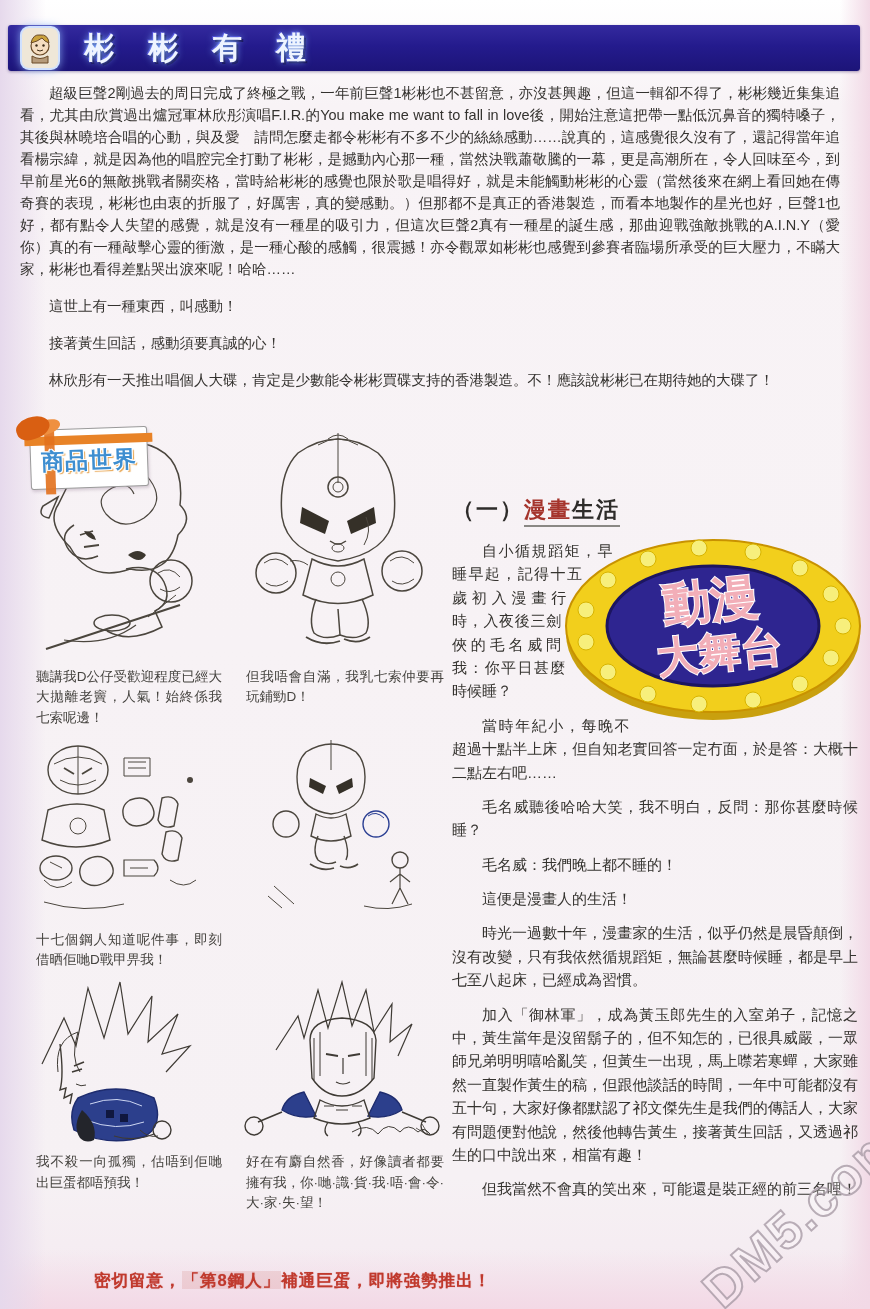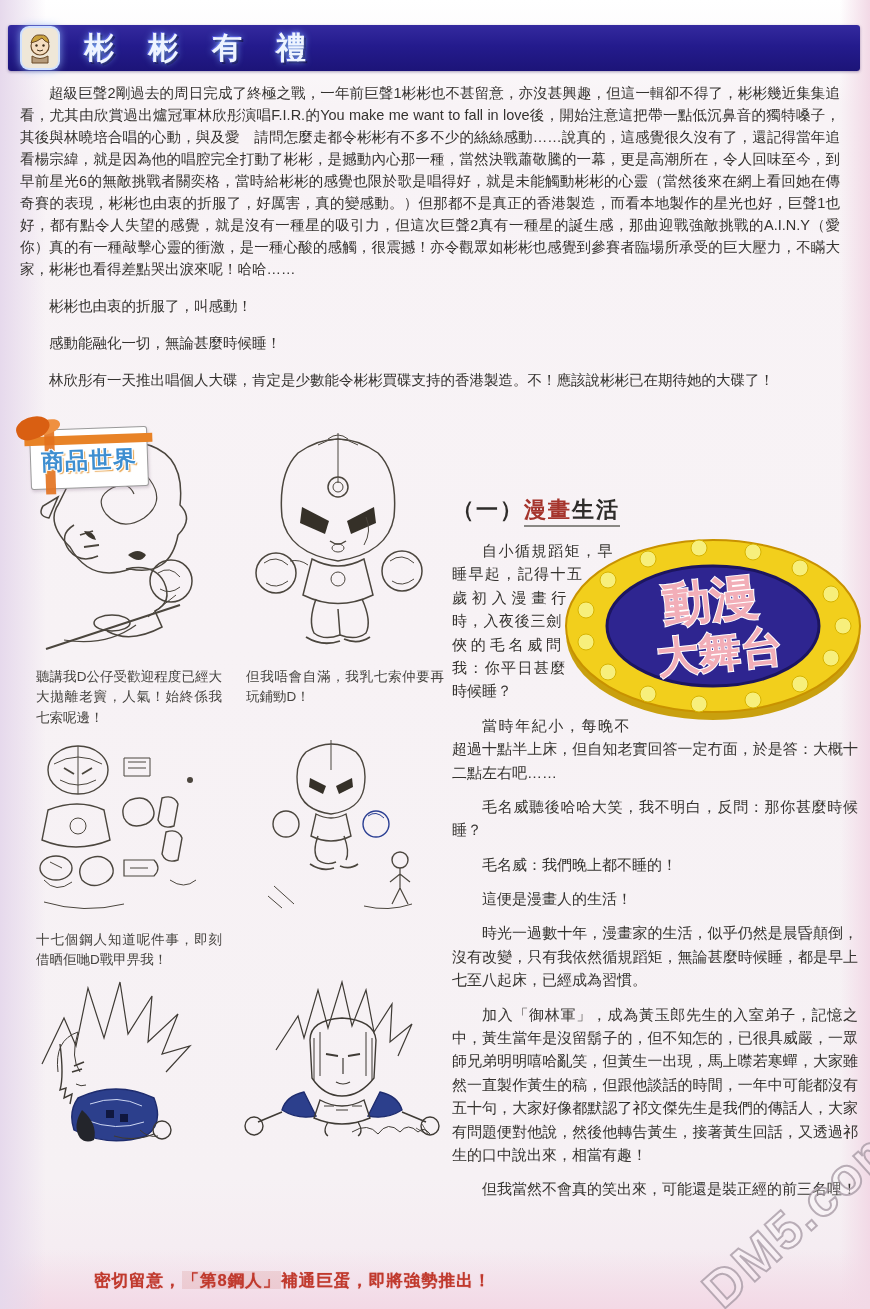--- a/index.html
+++ b/index.html
@@ -122,22 +122,22 @@
         <circle cx="18.5" cy="14.5" r="1.2" fill="#3a2a18"></circle>
         <path d="M12,19 Q15,21 18,19" fill="none" stroke="#3a2a18" stroke-width="1"></path>
         <path d="M7,25 Q15,30 23,25 L23,32 L7,32 Z" fill="#b59a7a" stroke="#6a4a28" stroke-width="1"></path>
       </svg>
     </div>
     <div class="header-title">彬彬有禮</div>
   </div>
 
   <div class="intro">
     <p>超級巨聲2剛過去的周日完成了終極之戰，一年前巨聲1彬彬也不甚留意，亦沒甚興趣，但這一輯卻不得了，彬彬幾近集集追看，尤其由欣賞過出爐冠軍林欣彤演唱F.I.R.的You make me want to fall in love後，開始注意這把帶一點低沉鼻音的獨特嗓子，其後與林曉培合唱的心動，與及愛　請問怎麼走都令彬彬有不多不少的絲絲感動……說真的，這感覺很久沒有了，還記得當年追看楊宗緯，就是因為他的唱腔完全打動了彬彬，是撼動內心那一種，當然決戰蕭敬騰的一幕，更是高潮所在，令人回味至今，到早前星光6的無敵挑戰者關奕格，當時給彬彬的感覺也限於歌是唱得好，就是未能觸動彬彬的心靈（當然後來在網上看回她在傳奇賽的表現，彬彬也由衷的折服了，好厲害，真的變感動。）但那都不是真正的香港製造，而看本地製作的星光也好，巨聲1也好，都有點令人失望的感覺，就是沒有一種星的吸引力，但這次巨聲2真有一種星的誕生感，那曲迎戰強敵挑戰的A.I.N.Y（愛你）真的有一種敲擊心靈的衝激，是一種心酸的感觸，很震撼！亦令觀眾如彬彬也感覺到參賽者臨場所承受的巨大壓力，不瞞大家，彬彬也看得差點哭出淚來呢！哈哈……</p>
-    <p>彬彬也由衷的折服了，叫感動！</p>
-    <p>感動能融化一切，無論甚麼時候睡！</p>
+    <p>這世上有一種東西，叫感動！</p>
+    <p>接著黃生回話，感動須要真誠的心！</p>
     <p>林欣彤有一天推出唱個人大碟，肯定是少數能令彬彬買碟支持的香港製造。不！應該說彬彬已在期待她的大碟了！</p>
   </div>
 
   <div class="goods-badge">
     <div class="goods-ribbon-h"></div>
     <div class="goods-ribbon-v"></div>
     <div class="goods-bow"></div>
     <div class="goods-label">商品世界</div>
   </div>
 
@@ -265,20 +265,24 @@
           <path d="M80,120 q22,12 44,0 l6,18 q-28,12 -56,0 z"></path>
           <path d="M84,126 h10 M96,130 h12 M112,126 h10" stroke-width="1"></path>
           <path d="M42,132 L18,142 M162,132 L186,142" stroke-width="1.6"></path>
           <circle cx="14" cy="146" r="9"></circle>
           <circle cx="190" cy="146" r="9"></circle>
           <path d="M88,142 q-6,10 0,14 M118,142 q6,10 0,14" stroke-width="1.2"></path>
           <path d="M112,152 q16,-10 26,2 q10,-14 22,-2 q8,-10 18,0 q6,-6 12,2" stroke-width="1"></path>
           <path d="M176,148 l10,6 M182,144 l6,10" stroke-width="0.8"></path>
         </svg>
       </div>
+    </div>
+    <div class="caption-row">
+      <div class="caption first">我不殺一向孤獨，估唔到佢哋出巨蛋都唔預我！</div>
+      <div class="caption">好在有麝自然香，好像讀者都要擁有我，你·哋·識·貨·我·唔·會·令·大·家·失·望！</div>
     </div>
   </div>
 
   <div class="right-col">
     <div class="article-heading">
       <span>（一）</span><span class="ul"><span class="hl">漫畫</span><span>生活</span></span>
     </div>
 
     <div class="stage-badge">
       <svg width="302" height="192" viewBox="0 0 302 192">

